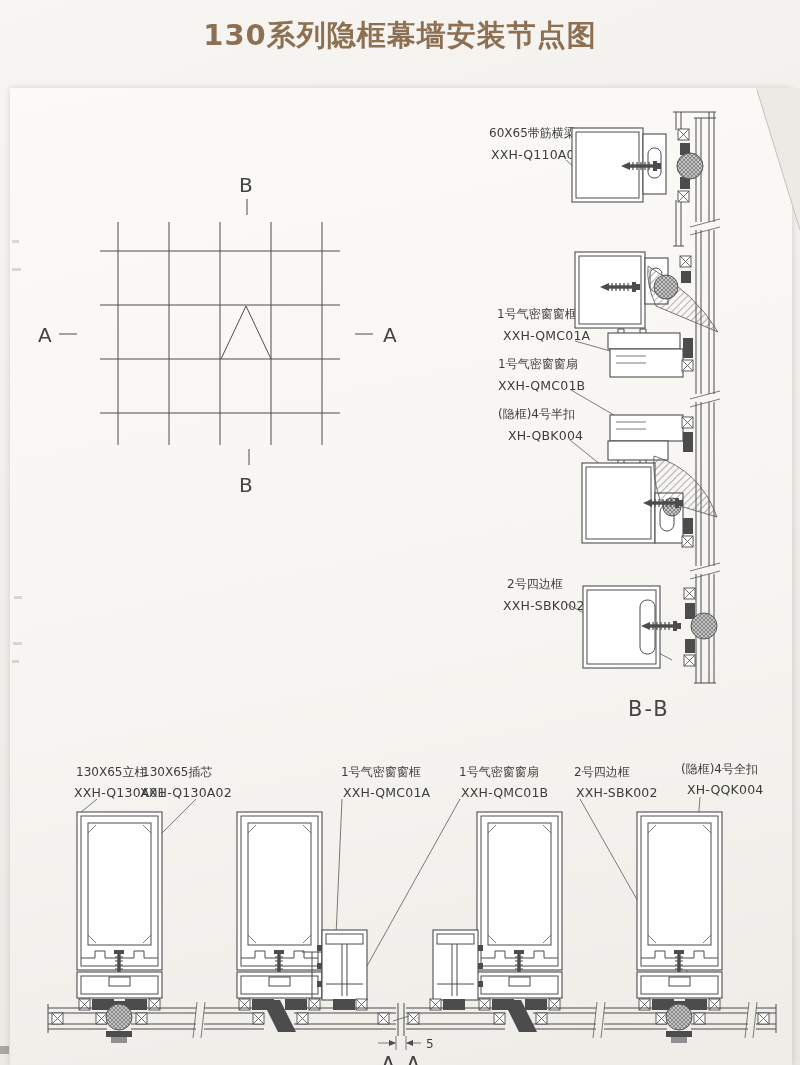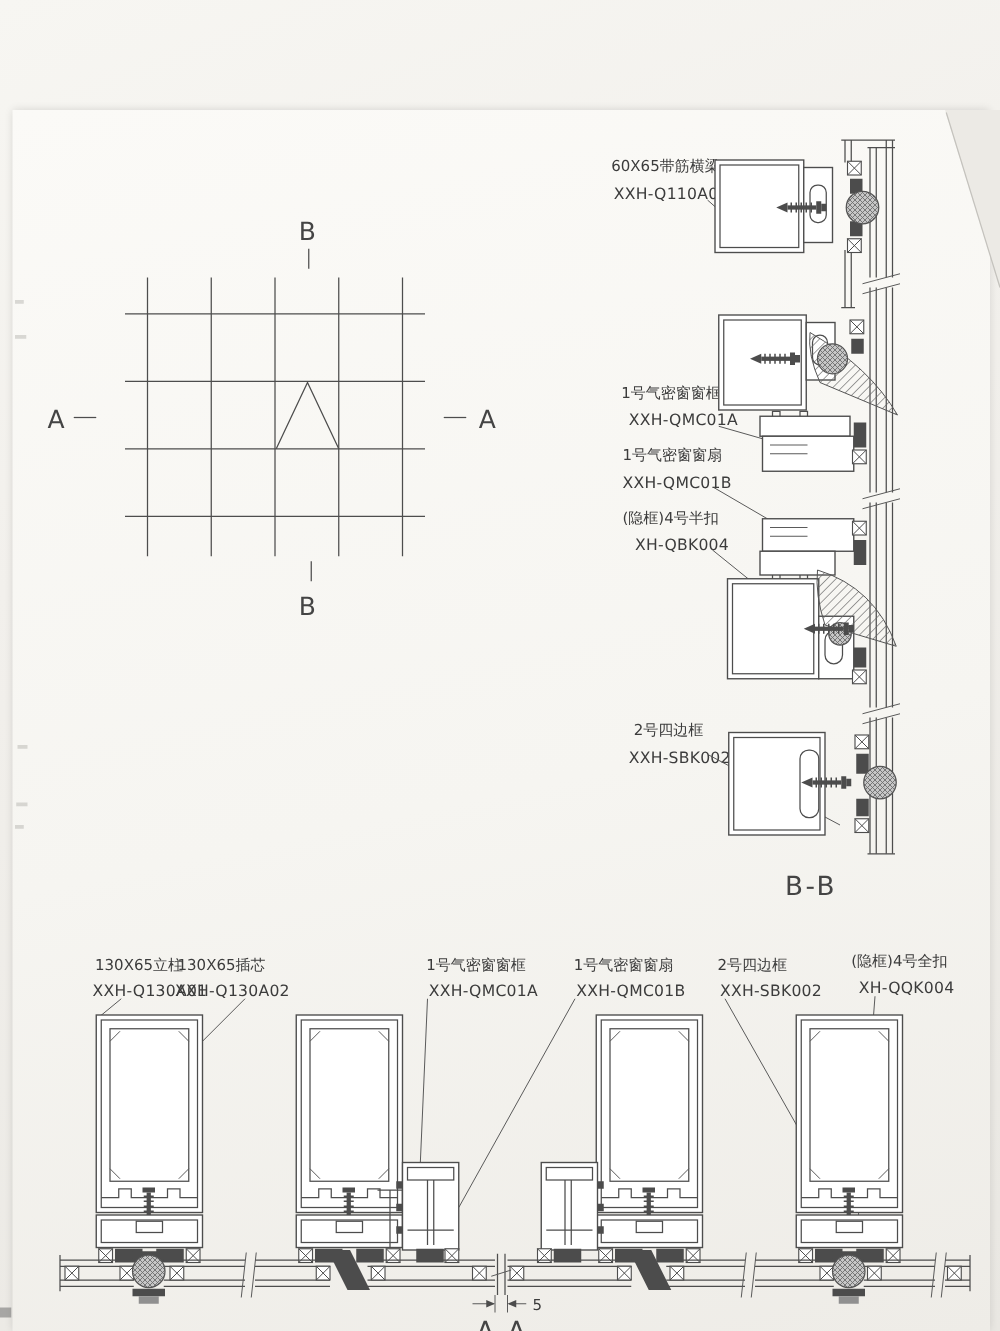--- a/index.html
+++ b/index.html
@@ -32,20 +32,21 @@
   .mk{font-size:20px;fill:#444;}
   .dim{font-size:12px;}
   .smudge{fill:#9a9a96;opacity:.35;}
 </style>
 </head>
 <body>
 
 <div class="photo">
   <div class="paper"></div>
   <div class="fold"></div>
+  <div class="title">130系列隐框幕墙安装节点图</div>
 
   <svg width="800" height="1065" viewBox="0 0 800 1065">
     <defs>
       <pattern id="hatch" width="5" height="5" patternUnits="userSpaceOnUse" patternTransform="rotate(45)">
         <line x1="0" y1="0" x2="0" y2="5" stroke="#666" stroke-width="1"></line>
       </pattern>
       <pattern id="seal" width="4" height="4" patternUnits="userSpaceOnUse">
         <rect width="4" height="4" fill="#c6c6c6"></rect>
         <path d="M0 0L4 4M4 0L0 4" stroke="#6b6b6b" stroke-width="0.7"></path>
       </pattern>

